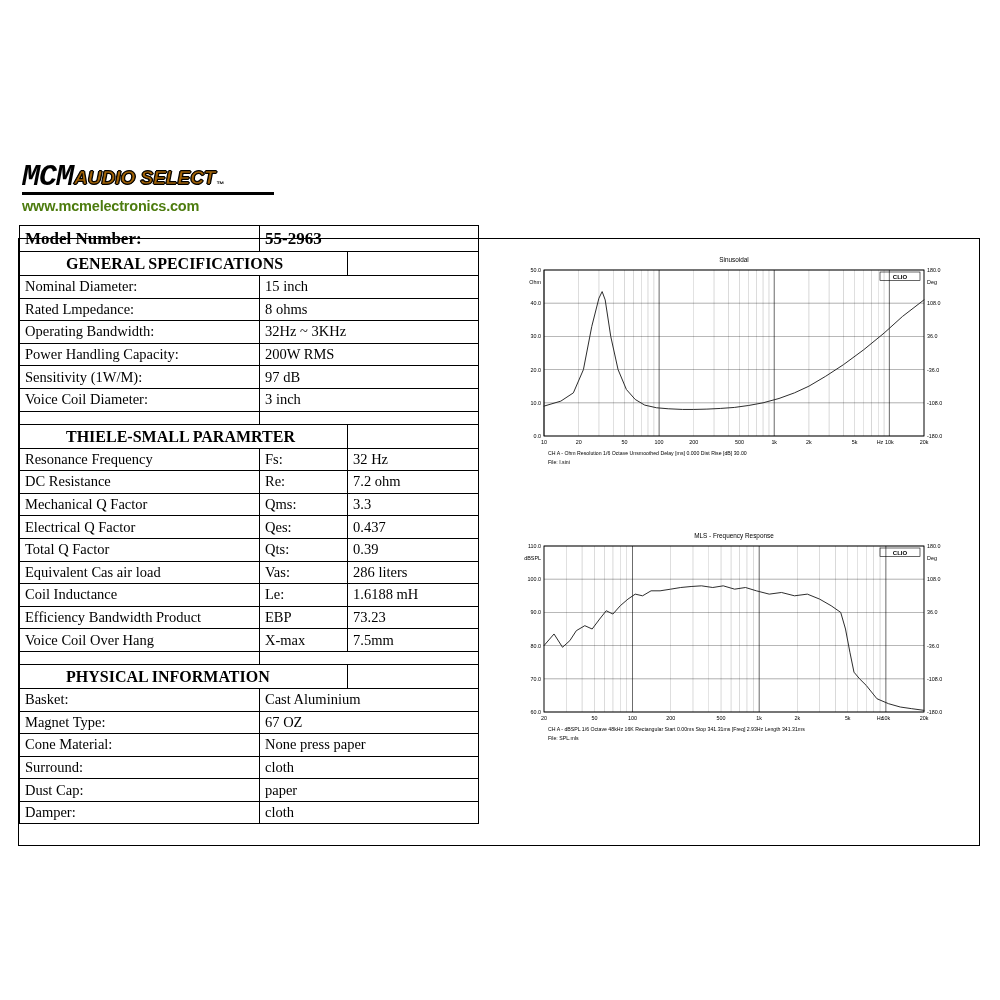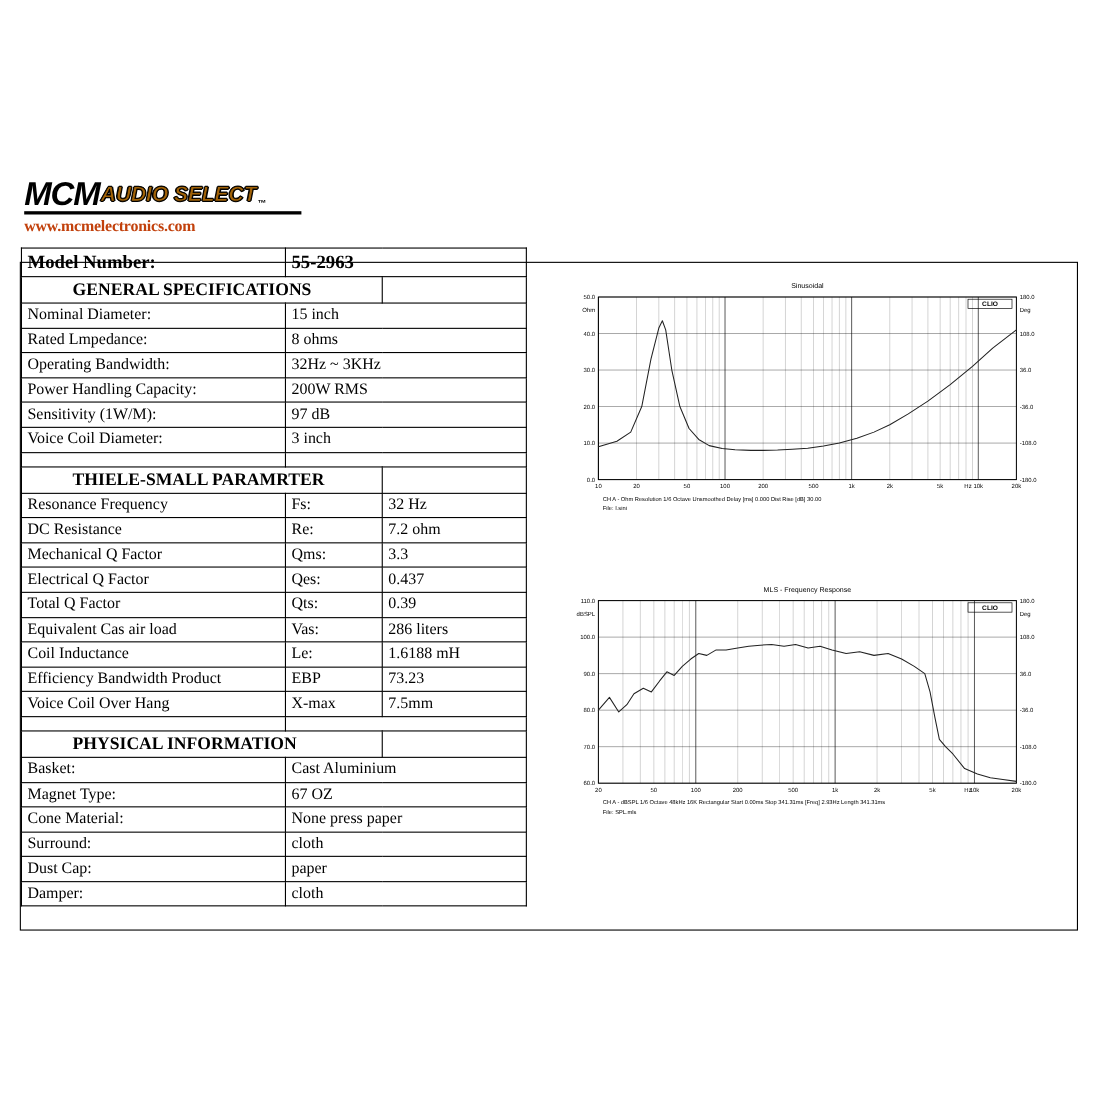--- a/index.html
+++ b/index.html
@@ -24,21 +24,21 @@
     top: 163px;
     width: 300px;
     height: 60px;
   }
   .logo-row {
     display: flex;
     align-items: flex-end;
     height: 28px;
   }
   .logo-mcm {
-    font-family: Liberation Sans, sans-serif;
+    font-family: Liberation Mono, monospace;
     font-weight: bold;
     font-style: italic;
     font-size: 30px;
     letter-spacing: -1px;
     line-height: 28px;
     color: #000;
   }
   .logo-audio {
     position: relative;
     font-family: "Liberation Sans", sans-serif;
@@ -61,25 +61,25 @@
     margin-left: 1px;
     color: #000;
   }
   .logo-underline {
     width: 252px;
     height: 3px;
     background: #000;
     margin-top: 1px;
   }
   .logo-url {
-    font-family: Liberation Serif, serif;
+    font-family: Liberation Sans, sans-serif;
     font-size: 14.5px;
     font-weight: bold;
     margin-top: 3px;
-    color: #c2410c;
+    color: #4d7c0f;
     letter-spacing: -0.2px;
   }
 
   
   #frame {
     position: absolute;
     left: 18px;
     top: 238px;
     width: 962px;
     height: 608px;

